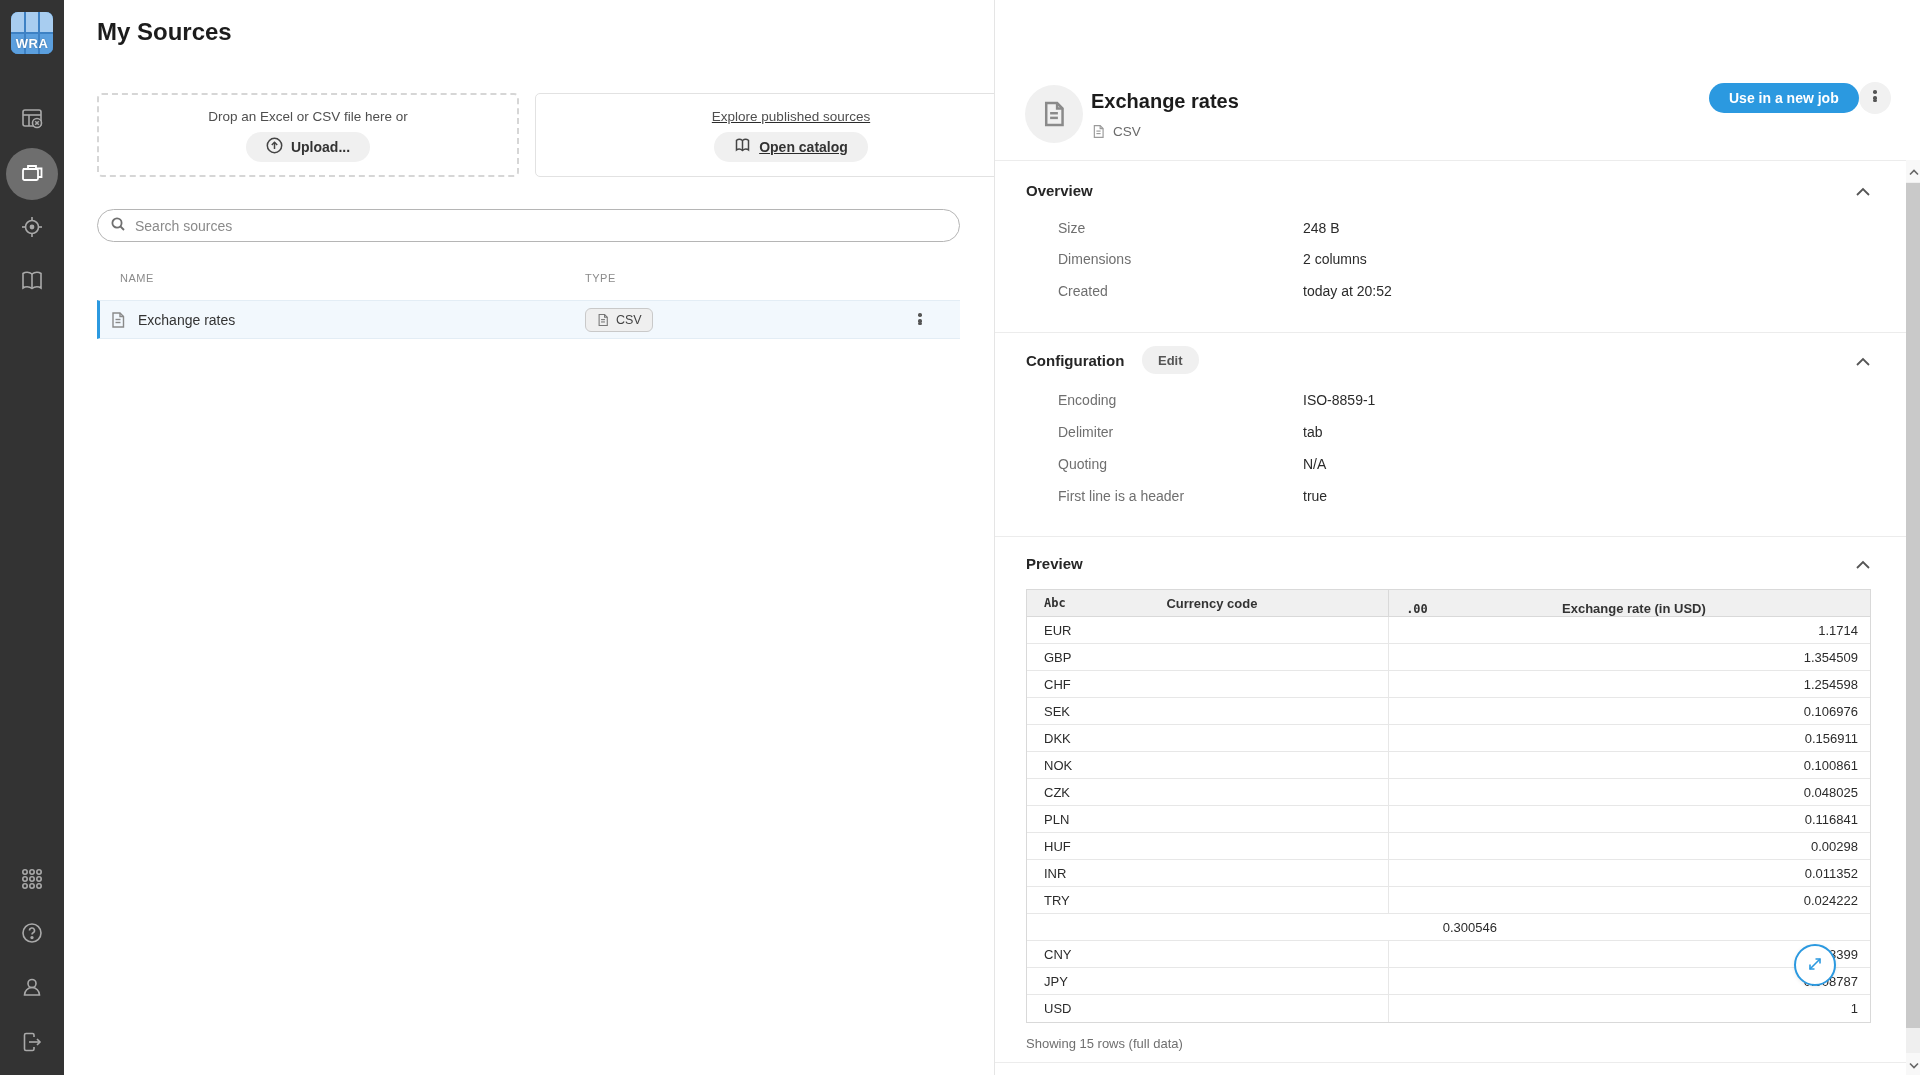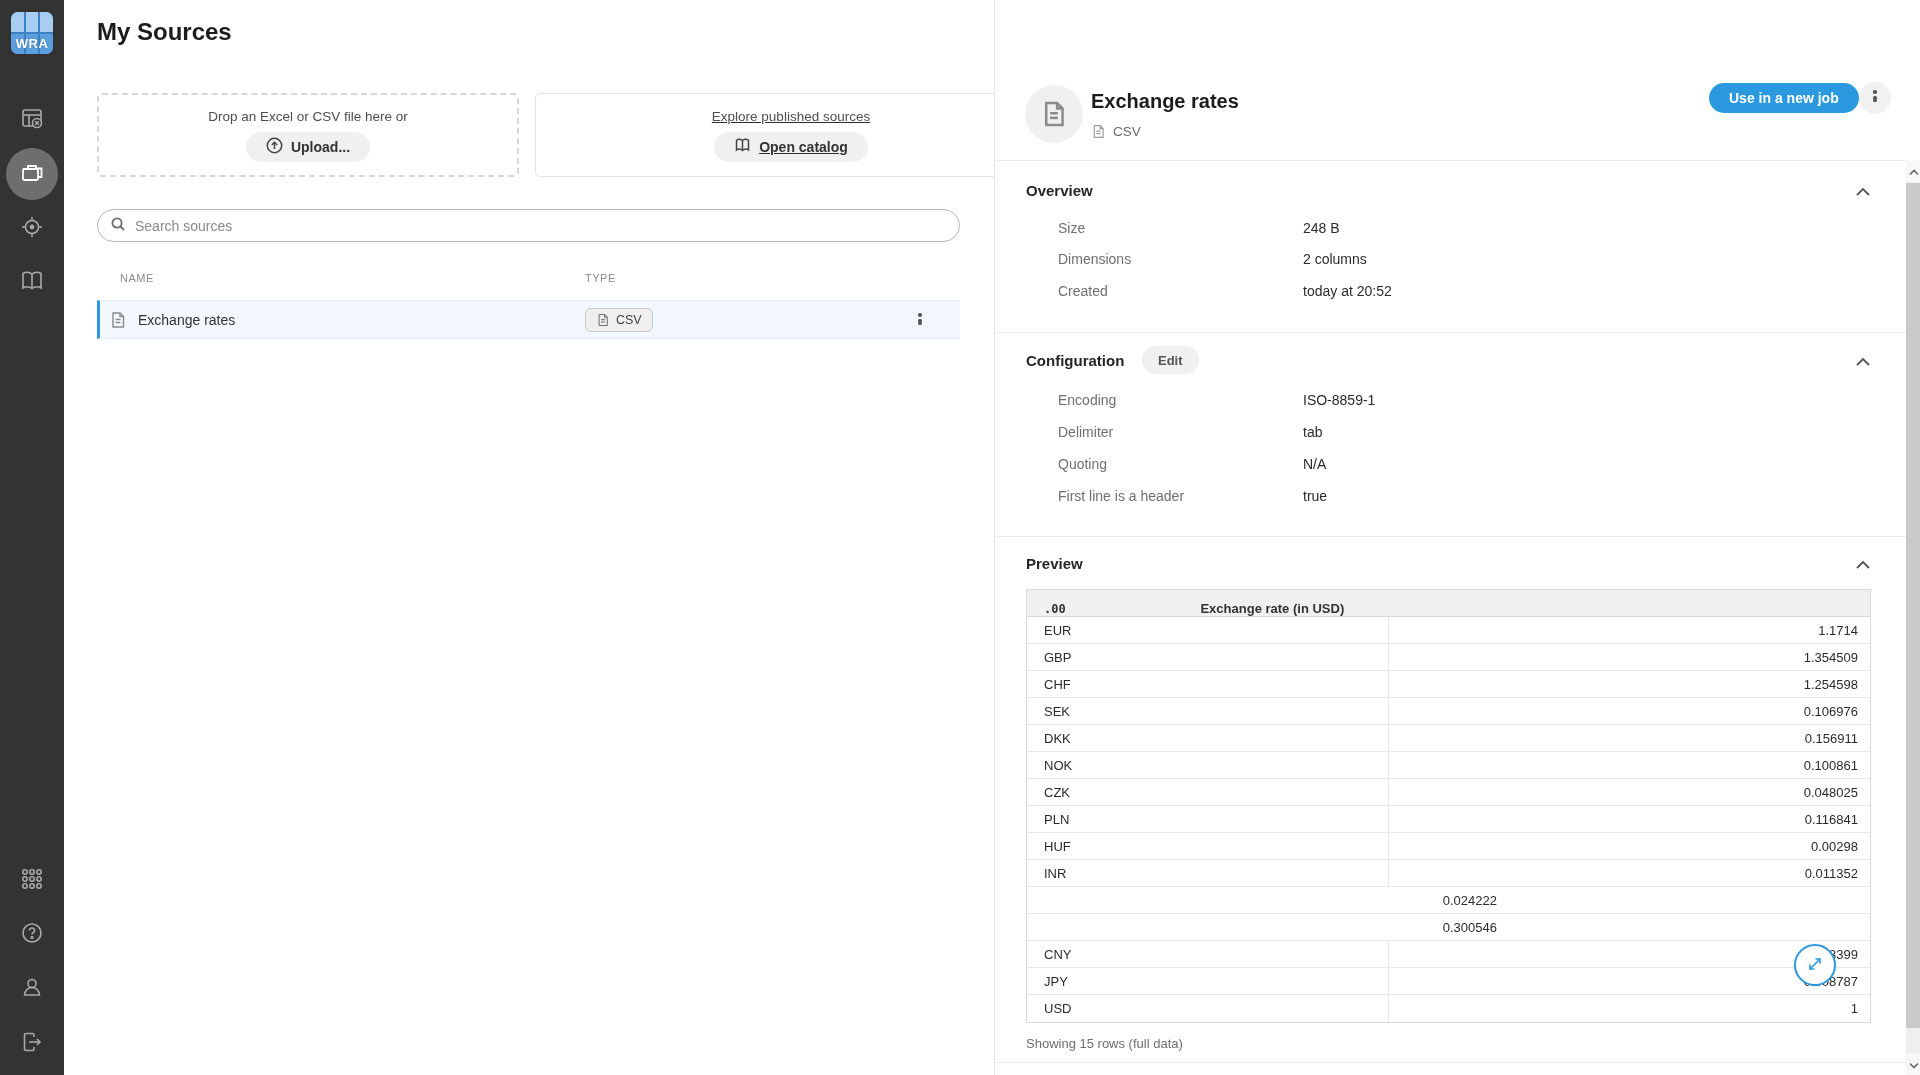--- a/index.html
+++ b/index.html
@@ -359,20 +359,24 @@
 
     <div class="section-title" style="top:555px">Preview</div>
     <button class="chev-btn" style="top:555px">
       <span><svg width="16" height="10" viewBox="0 0 16 10">
             <polyline points="2,8 8,2 14,8"></polyline>
           </svg></span>
     </button>
 
     <div class="ptable">
       <div class="phead">
+        <div class="c1">
+          <span class="tmark">Abc</span>
+          <span class="thlabel">Currency code</span>
+        </div>
         <div class="c2">
           <span class="tmark">.00</span>
           <span class="thlabel">Exchange rate (in USD)</span>
         </div>
       </div>
       <div class="prow">
           <div class="c1">EUR</div>
           <div class="c2">1.1714</div>
         </div>
       <div class="prow">
@@ -405,20 +409,21 @@
         </div>
       <div class="prow">
           <div class="c1">HUF</div>
           <div class="c2">0.00298</div>
         </div>
       <div class="prow">
           <div class="c1">INR</div>
           <div class="c2">0.011352</div>
         </div>
       <div class="prow">
+          <div class="c1">TRY</div>
           <div class="c2">0.024222</div>
         </div>
       <div class="prow">
           <div class="c2">0.300546</div>
         </div>
       <div class="prow">
           <div class="c1">CNY</div>
           <div class="c2">0.153399</div>
         </div>
       <div class="prow">

